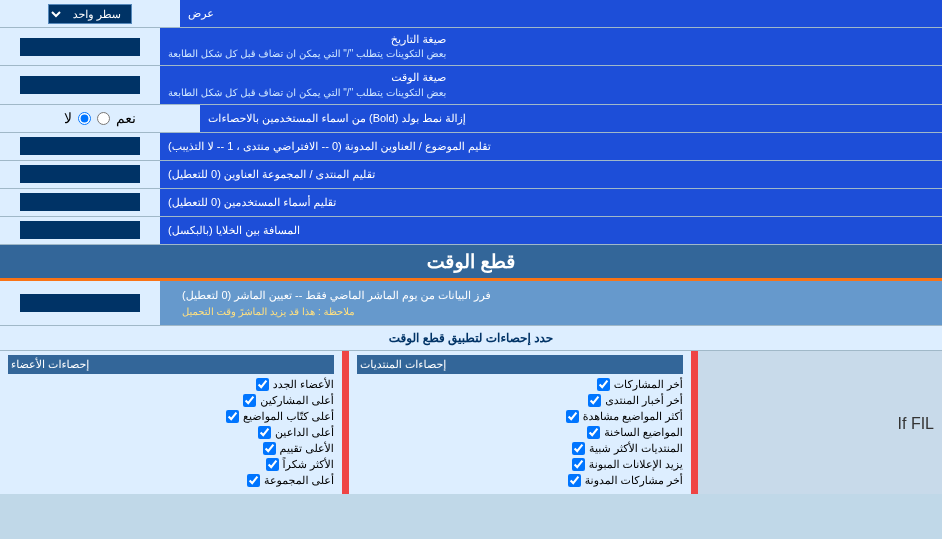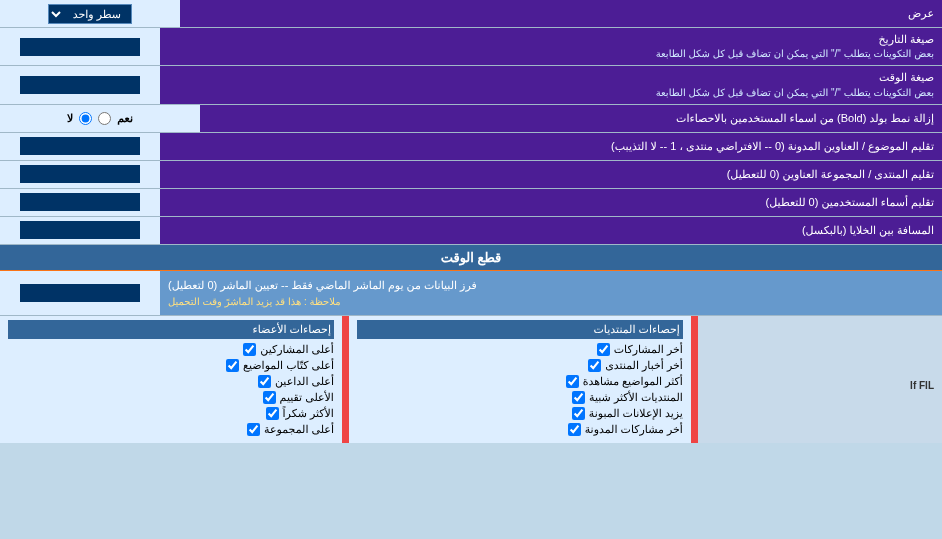--- a/index.html
+++ b/index.html
@@ -15,56 +15,56 @@
     .main-container {
       width: 942px;
       background: #c0d8e8;
     }
 
     
     .section-header {
       background: #336699;
       color: #fff;
       text-align: center;
-      font-size: 13px;
+      font-size: 19px;
       font-weight: bold;
       padding: 5px;
       width: 100%;
-      border-bottom: 1px solid #f97316;
+      border-bottom: 3px solid #f97316;
     }
 
     
     .radio-cell {
       display: flex;
       align-items: center;
       gap: 6px;
       padding: 2px 8px;
     }
 
     .radio-cell label {
       color: #000;
-      font-size: 11px;
-      font-weight: bold;
+      font-size: 14px;
     }
 
     
     .full-row {
       display: flex;
       width: 100%;
       min-height: 28px;
       border-bottom: 1px solid #a0b8c8;
       align-items: stretch;
     }
 
     .label-cell {
-      background: #4c1d95;
+      background: #1d4ed8;
       color: #fff;
       padding: 4px 8px;
       display: flex;
       align-items: center;
+      justify-content: flex-end;
       text-align: right;
       font-size: 11px;
       flex: 1;
     }
 
     .input-cell {
       background: #ddeeff;
       display: flex;
       align-items: center;
       justify-content: center;
@@ -107,21 +107,21 @@
     }
 
     .stats-col:last-child {
       border-left: none;
     }
 
     .stats-col-header {
       background: #336699;
       color: #fff;
       font-size: 11px;
-      text-align: right;
+      text-align: left;
       padding: 3px;
       margin-bottom: 4px;
     }
 
     .stats-item {
       display: flex;
       align-items: center;
       gap: 4px;
       margin-bottom: 3px;
       direction: rtl;
@@ -142,35 +142,34 @@
       align-items: center;
       justify-content: center;
       padding: 2px 8px;
       min-width: 200px;
       width: 200px;
     }
 
     .combined-label {
       font-size: 11px;
       line-height: 1.4;
-      margin-left: 48px;
     }
 
     .time-cutoff-row {
       display: flex;
       width: 100%;
       background: #ddeeff;
       border-bottom: 1px solid #a0b8c8;
       min-height: 45px;
     }
 
     .time-cutoff-label {
       background: #6699cc;
       color: #fff;
-      padding: 4px 8px;
+      padding: 4px 22px;
       display: flex;
       flex-direction: column;
       align-items: flex-end;
       justify-content: center;
       text-align: right;
       font-size: 11px;
       flex: 1;
       line-height: 1.5;
     }
   </style>
@@ -273,25 +272,28 @@
   <div class="full-row time-cutoff-row">
     <div class="time-cutoff-label">
       <div>فرز البيانات من يوم الماشر الماضي فقط -- تعيين الماشر (0 لتعطيل)</div>
       <div style="font-size:10px; color:#ffe080;">ملاحظة : هذا قد يزيد الماشرً وقت التحميل</div>
     </div>
     <div class="input-cell" style="background:#ddeeff;width:160px;">
       <input type="text" style="">
     </div>
   </div>
 
+  <div class="stats-header">
+    <span>حدد إحصاءات لتطبيق قطع الوقت</span>
+  </div>
 
   <div class="stats-container">
 
     <div class="stats-col" style="flex:0.7; background:#c8daea;">
-      <div style="font-size:10px; color:#333; padding-top:60px;font-weight:bold;">
+      <div style="font-size:16px; color:#333; padding-top:60px;">
         <span>If FIL</span>
       </div>
     </div>
 
     <div class="stats-col">
       <div class="stats-col-header">
         <span>إحصاءات المنتديات</span>
       </div>
       <div class="stats-item">
         <label>أخر المشاركات</label>
@@ -299,38 +301,46 @@
       </div>
       <div class="stats-item">
         <label>أخر أخبار المنتدى</label>
         <input type="checkbox" checked="" style="">
       </div>
       <div class="stats-item">
         <label>أكثر المواضيع مشاهدة</label>
         <input type="checkbox" checked="" style="">
       </div>
       <div class="stats-item">
+        <label>المواضيع الساخنة</label>
+        <input type="checkbox" checked="" style="">
+      </div>
+      <div class="stats-item">
         <label>المنتديات الأكثر شبية</label>
         <input type="checkbox" checked="" style="">
       </div>
       <div class="stats-item">
         <label>يزيد الإعلانات المبونة</label>
         <input type="checkbox" checked="" style="">
       </div>
       <div class="stats-item">
         <label>أخر مشاركات المدونة</label>
         <input type="checkbox" checked="" style="">
       </div>
     </div>
 
     <div class="stats-col">
       <div class="stats-col-header">
         <span>إحصاءات الأعضاء</span>
       </div>
       <div class="stats-item">
+        <label>الأعضاء الجدد</label>
+        <input type="checkbox" checked="" style="">
+      </div>
+      <div class="stats-item">
         <label>أعلى المشاركين</label>
         <input type="checkbox" checked="" style="">
       </div>
       <div class="stats-item">
         <label>أعلى كتّاب المواضيع</label>
         <input type="checkbox" checked="" style="">
       </div>
       <div class="stats-item">
         <label>أعلى الداعين</label>
         <input type="checkbox" checked="" style="">

